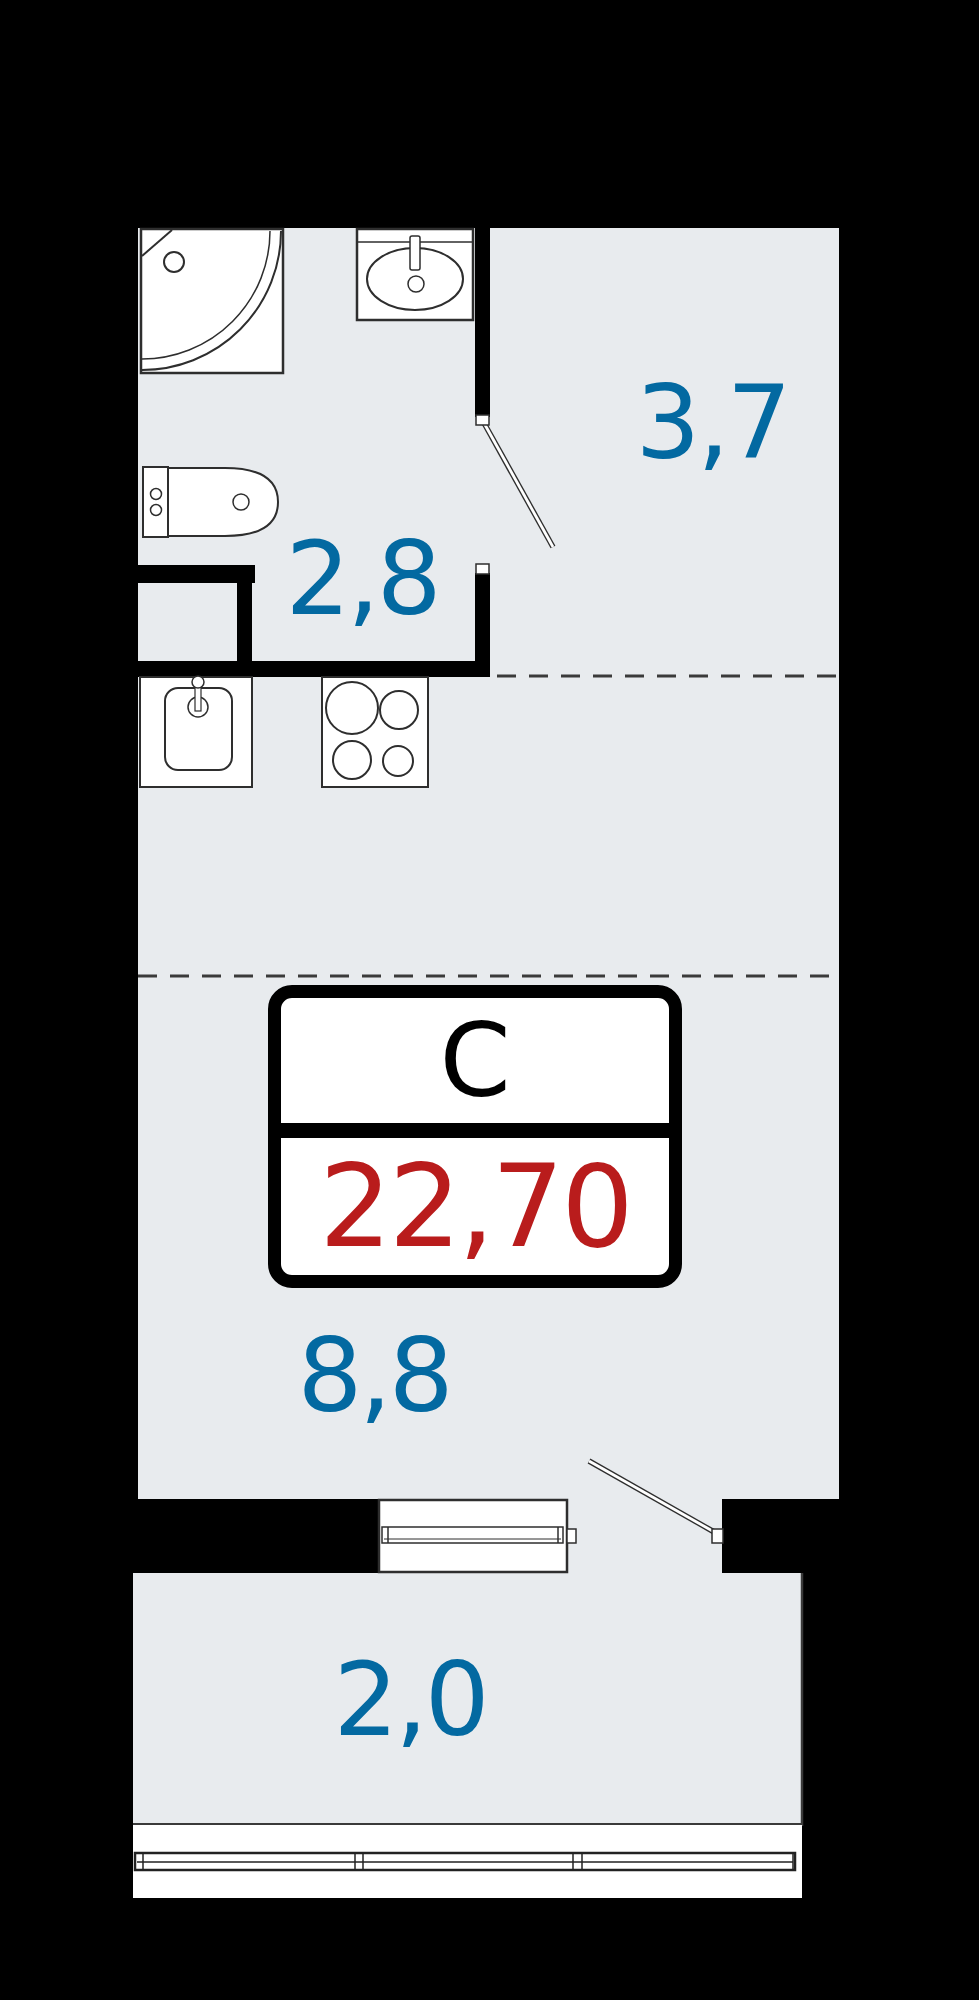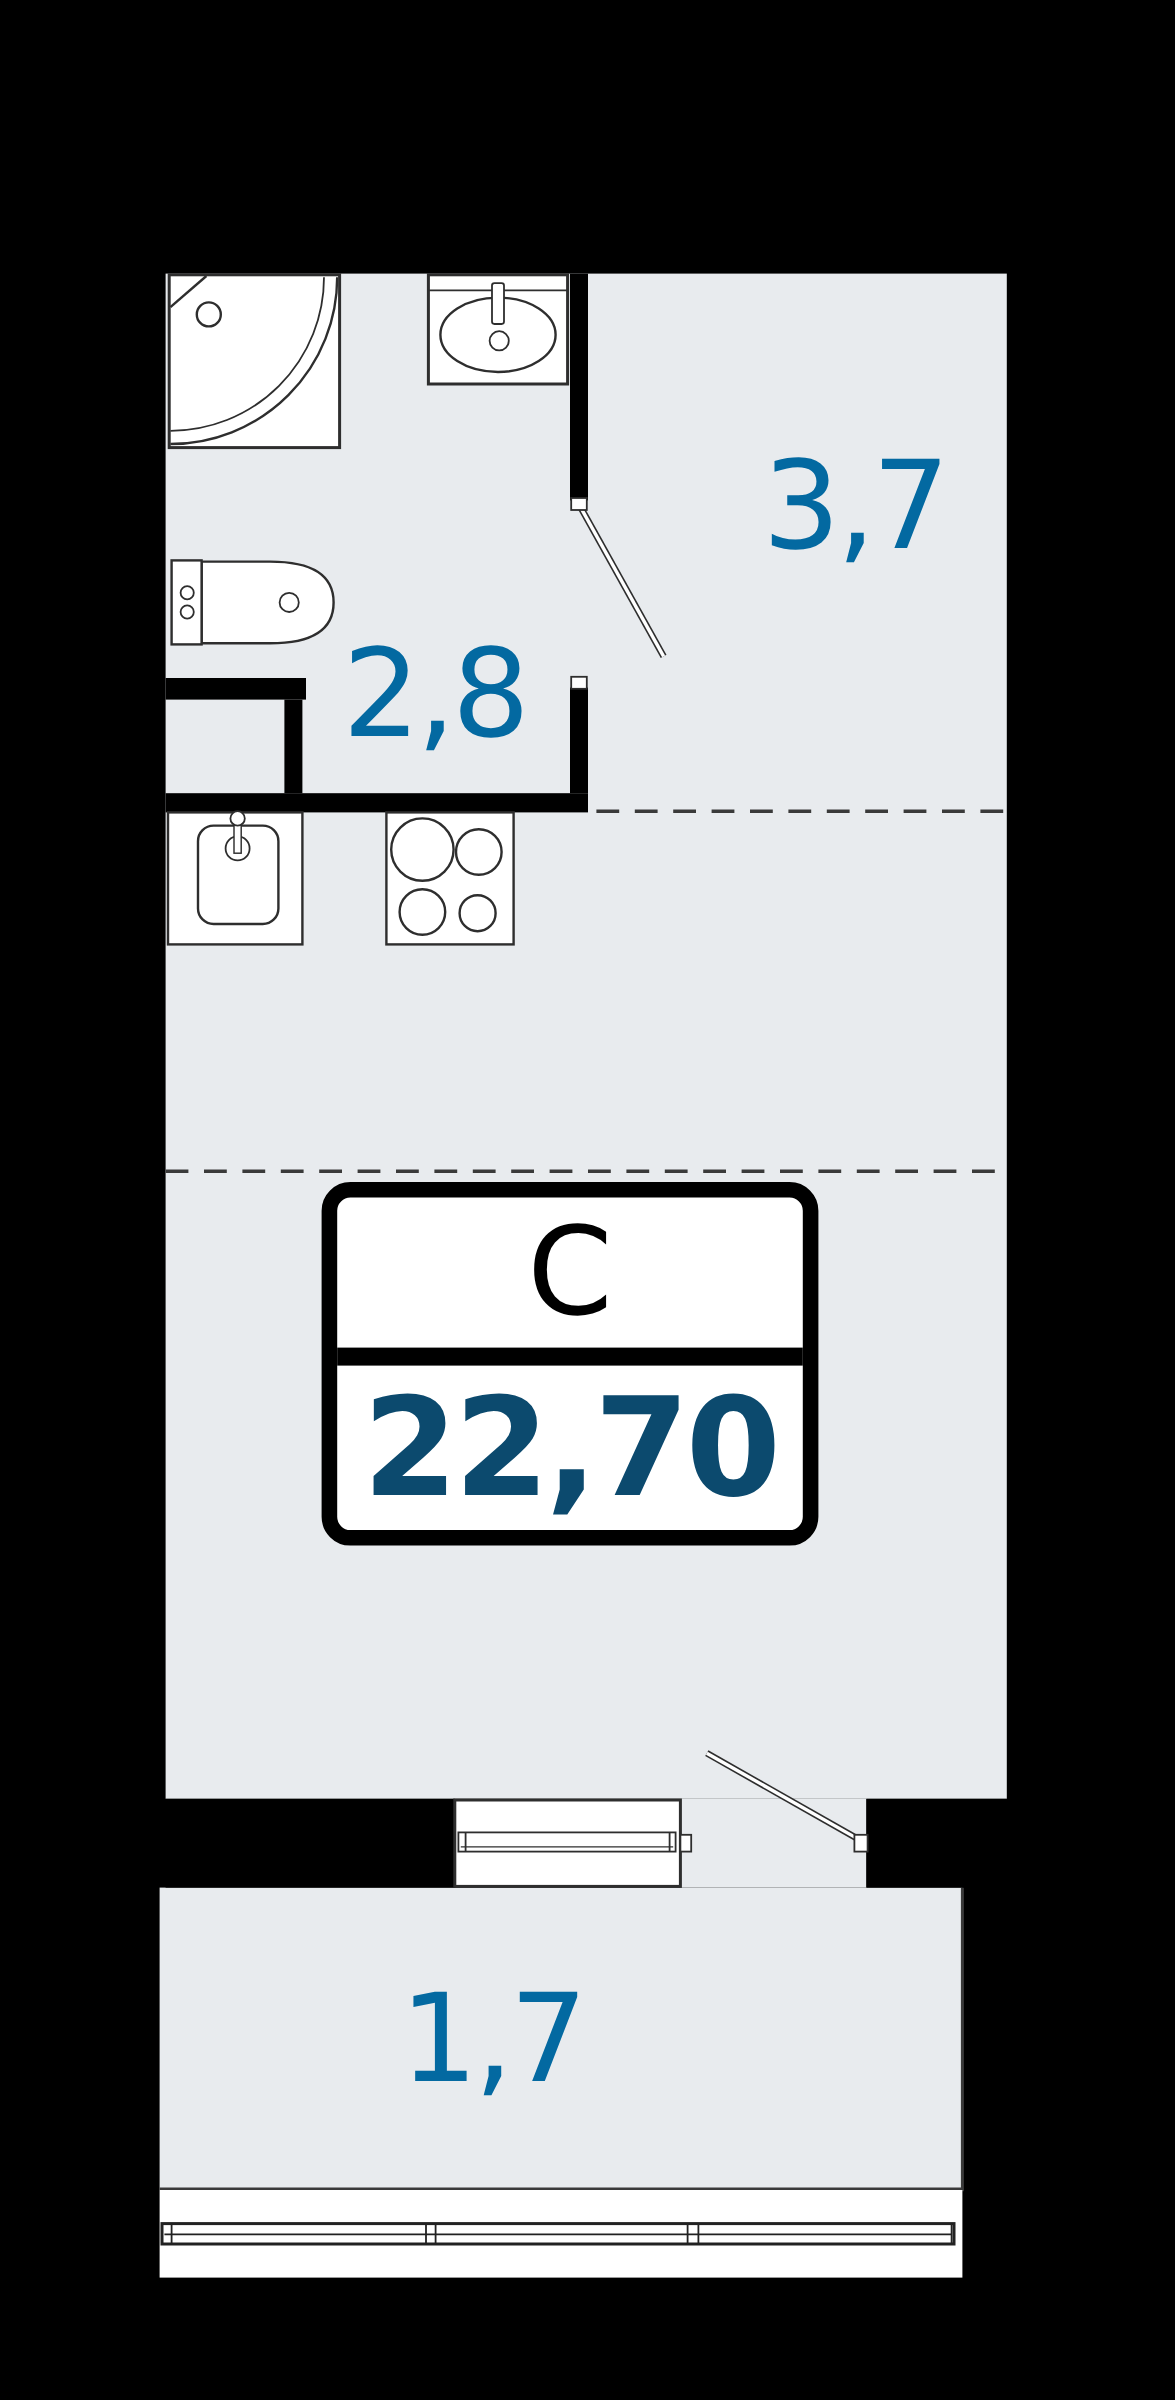--- a/index.html
+++ b/index.html
@@ -18,21 +18,21 @@
     box-sizing:border-box;border:13px solid #000;border-radius:24px;
     background:#fff;display:flex;flex-direction:column;
   }
   .stamp-top{
     flex:0 0 125px;display:flex;align-items:center;justify-content:center;
     font-size:102px;line-height:1;color:#000;
   }
   .stamp-divider{flex:0 0 15px;background:#000;}
   .stamp-bottom{
     flex:1 1 auto;display:flex;align-items:center;justify-content:center;
-    font-size:114px;line-height:1;color:#0c4a6e;letter-spacing:-3px;font-weight:bold;
+    font-size:114px;line-height:1;color:#b91c1c;letter-spacing:-3px;
   }
 </style>
 </head>
 <body>
 
 <div id="canvas">
 
   <svg id="plan-svg" width="979" height="2000" viewBox="0 0 979 2000">
 
     <g>
@@ -130,22 +130,23 @@
       <line x1="573" y1="1853" x2="573" y2="1870" stroke="#222222" stroke-width="1.5"></line>
       <line x1="582" y1="1853" x2="582" y2="1870" stroke="#222222" stroke-width="1.5"></line>
     </g>
   </svg>
 
   <div class="area-label" style="left:362px;top:579px">2,8</div>
 
   <div class="area-label" style="left:712px;top:423px">3,7</div>
 
 
+  <div class="area-label" style="left:374px;top:1376px">8,8</div>
 
-  <div class="area-label" style="left:410px;top:1700px">1,7</div>
+  <div class="area-label" style="left:410px;top:1700px">2,0</div>
 
   <div class="stamp">
     <div class="stamp-top">С</div>
     <div class="stamp-divider"></div>
     <div class="stamp-bottom">22,70</div>
   </div>
 
 </div>
 
 </body></html>

